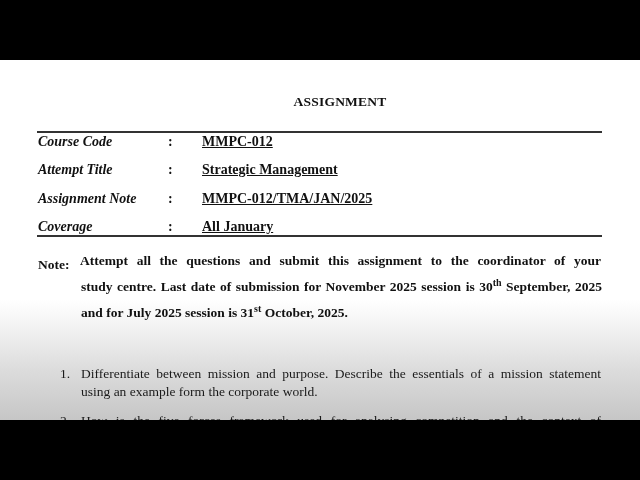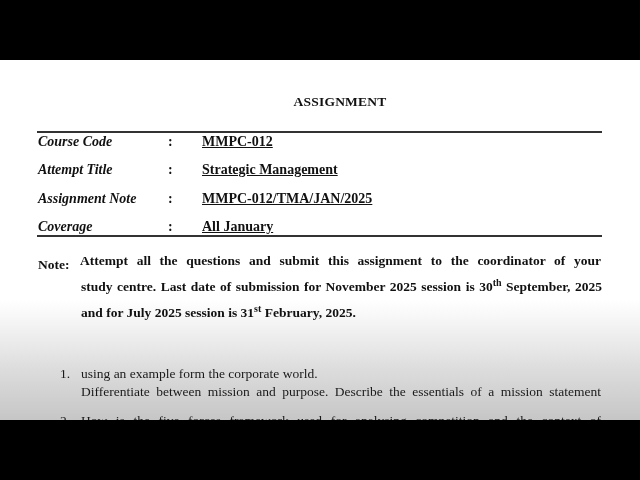--- a/index.html
+++ b/index.html
@@ -125,28 +125,28 @@
       <span class="meta-colon">:</span>
       <span class="meta-value">All January</span>
     </div>
 
     <div class="rule bottom"></div>
 
     <div class="note">
       <span class="note-label">Note:</span>
       <span class="note-line first">Attempt all the questions and submit this assignment to the coordinator of your</span>
       <span class="note-line l2"><span>study centre. Last date of submission for November 2025 session is 30</span><sup>th</sup><span> September, 2025</span></span>
-      <span class="note-line l3"><span>and for July 2025 session is 31</span><sup>st</sup><span> February, 2025.</span></span>
+      <span class="note-line l3"><span>and for July 2025 session is 31</span><sup>st</sup><span> October, 2025.</span></span>
     </div>
 
     <div class="q" style="top:305px;">
       <span class="q-num">1.</span>
       <span class="q-text">
+        <span class="ln j">Differentiate between mission and purpose. Describe the essentials of a mission statement</span>
         <span class="ln">using an example form the corporate world.</span>
-        <span class="ln j">Differentiate between mission and purpose. Describe the essentials of a mission statement</span>
       </span>
     </div>
 
     <div class="q" style="top:352px;">
       <span class="q-num">2.</span>
       <span class="q-text">
         <span class="ln j">How is the five forces framework used for analysing competition and the context of</span>
       </span>
     </div>
 

